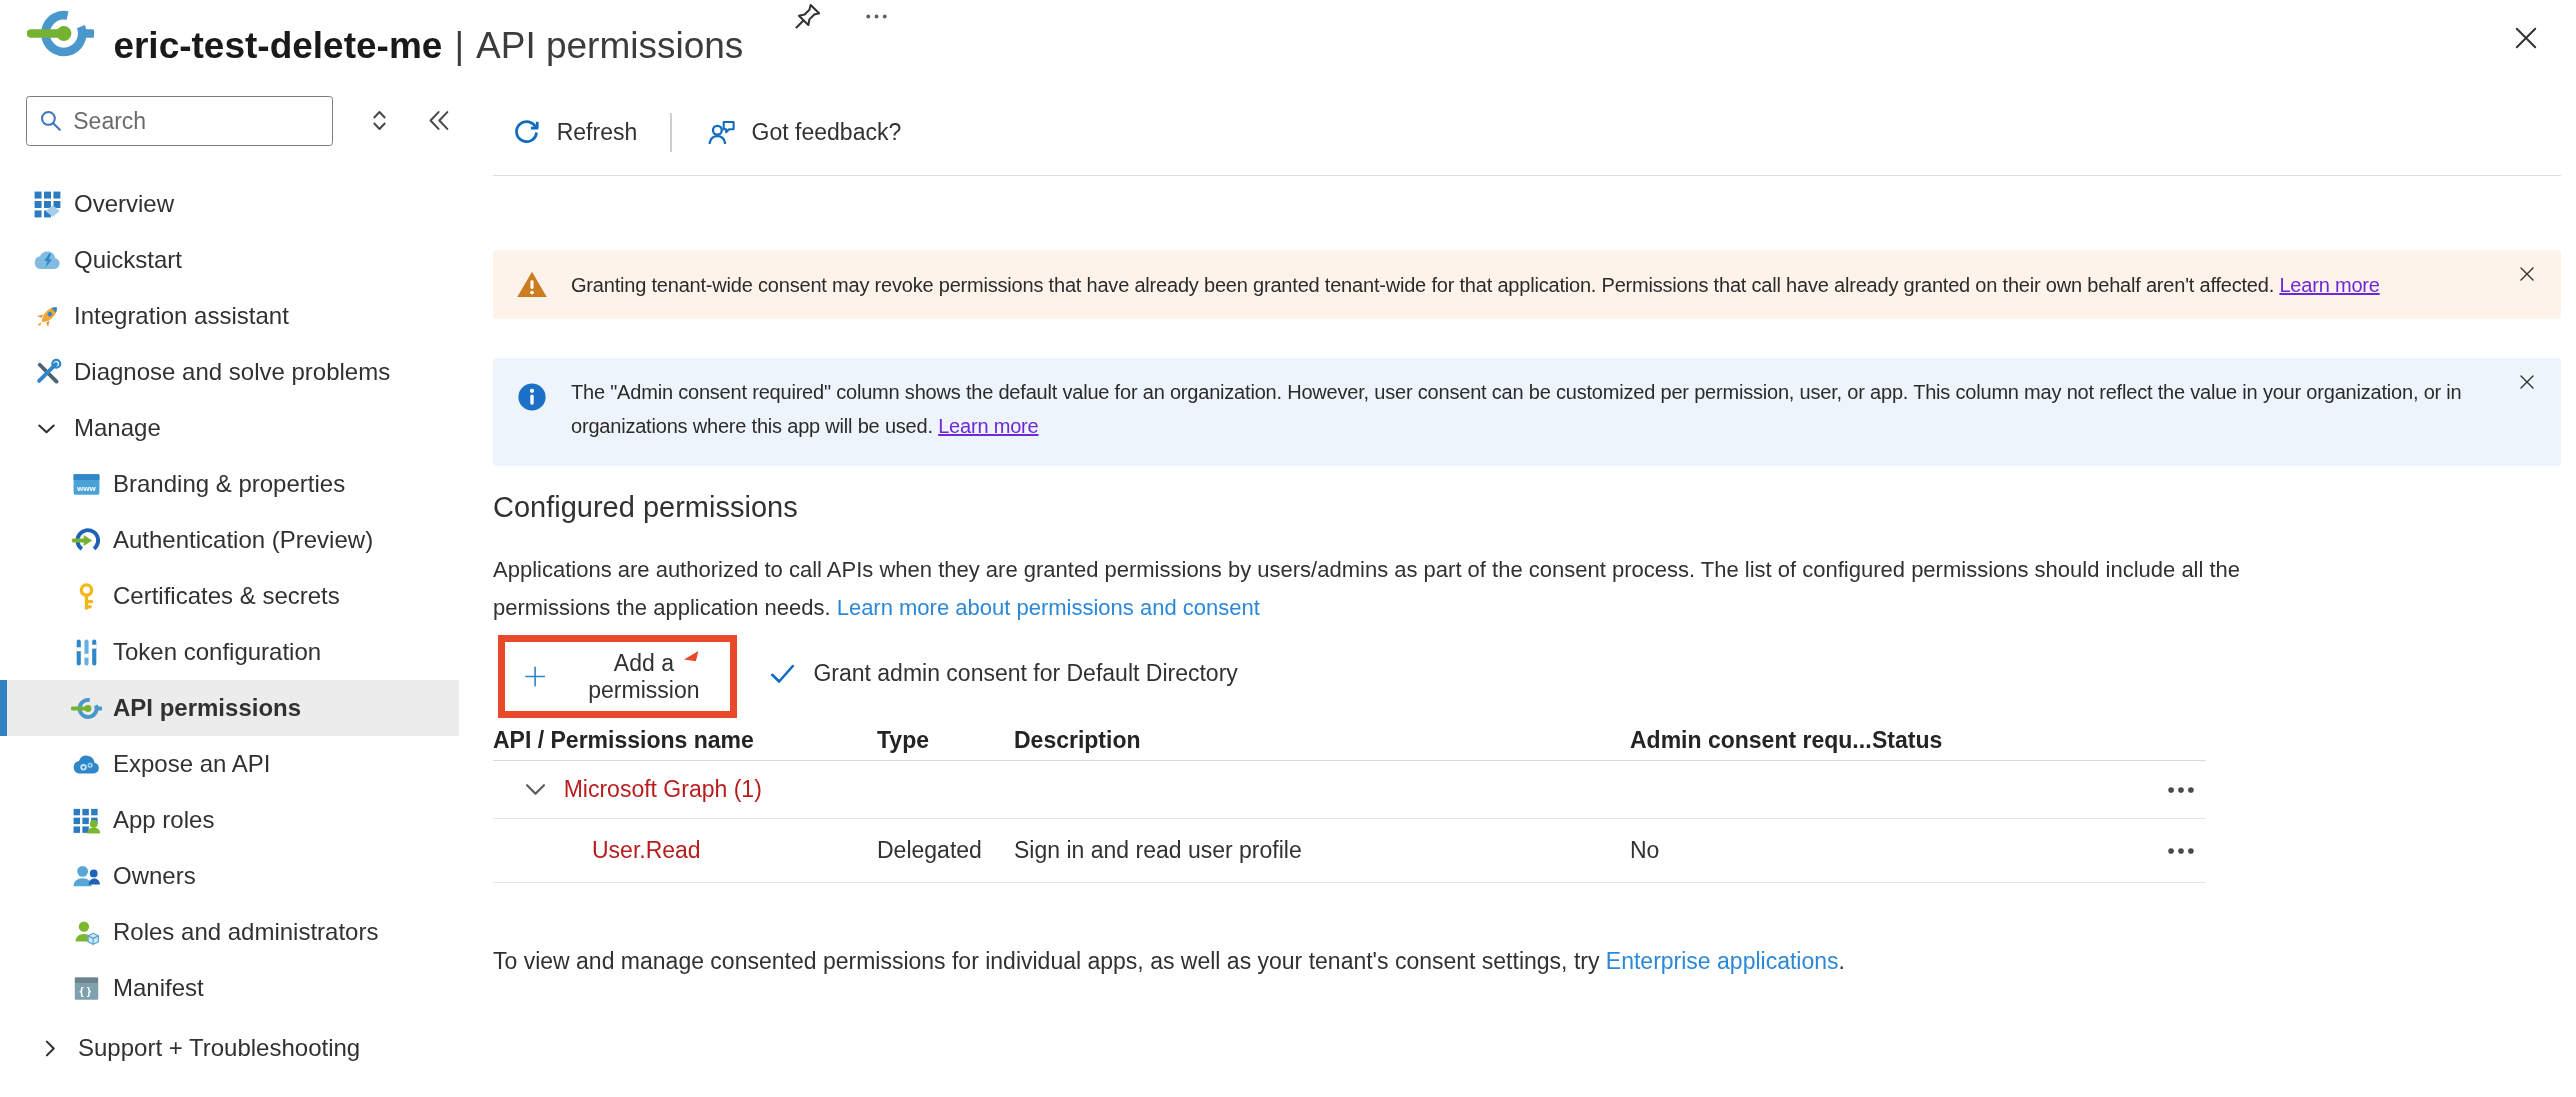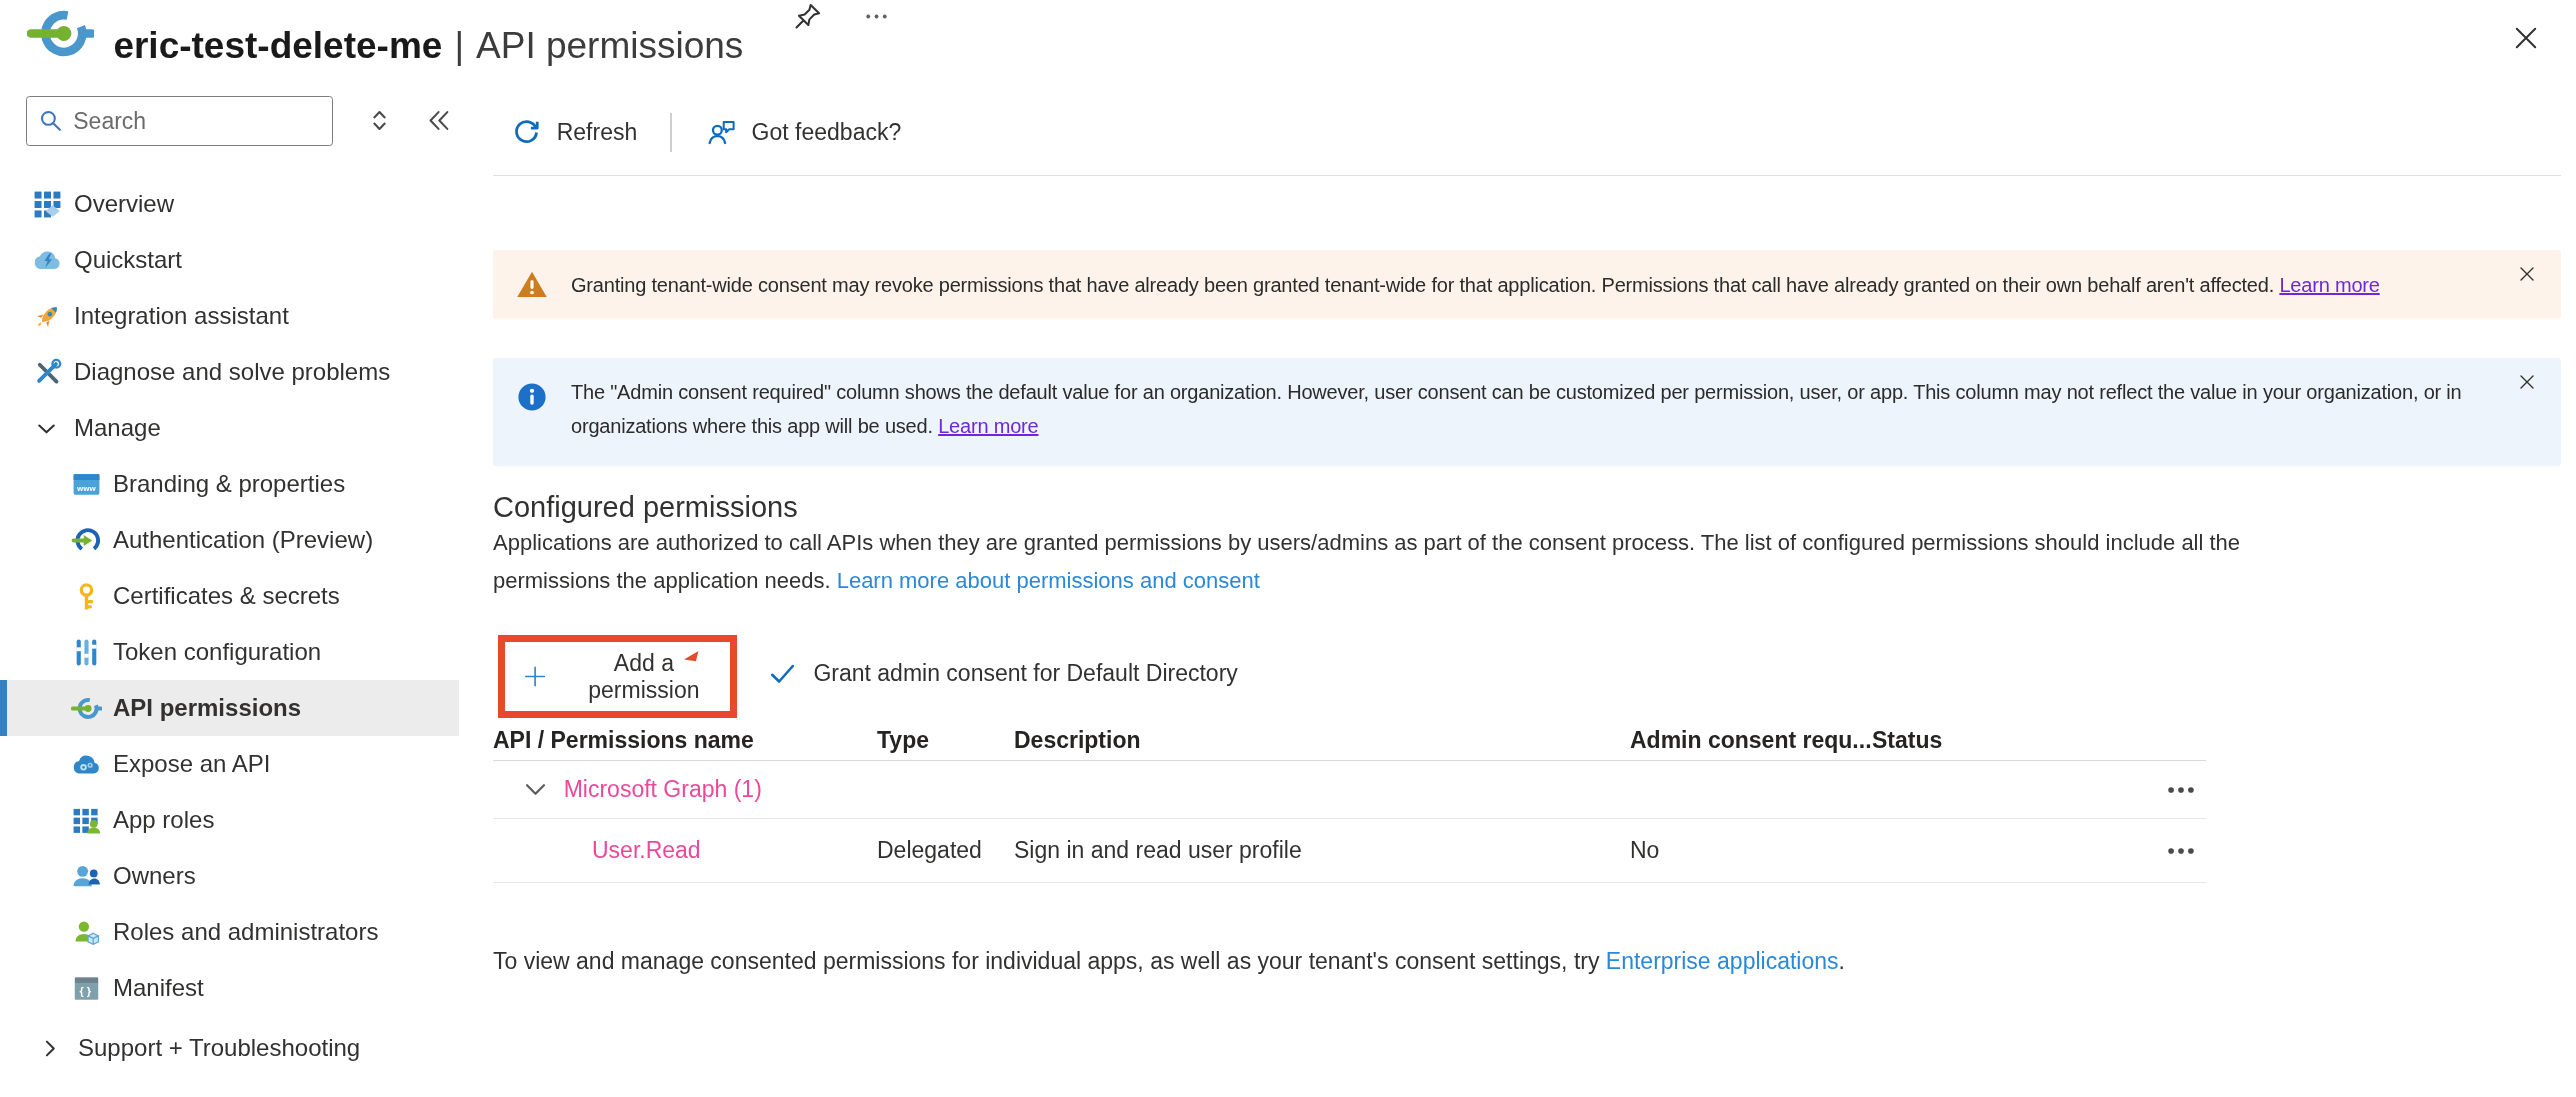--- a/index.html
+++ b/index.html
@@ -56,40 +56,40 @@
   .b-icon{width:34px;height:34px;margin-left:22px;flex:none}
   .banner-info .b-icon{margin-top:22px}
   .b-text{font-size:20px;line-height:34px;color:#2b2b2b;margin:0 55px 0 22px;letter-spacing:-0.2px}
   .banner-warning .b-text{white-space:nowrap}
   .banner-info .b-text{margin-top:17px;max-width:1955px}
   .b-link{color:#6d28d9;text-decoration:underline}
   .b-close{position:absolute;right:19px;top:8.6px;background:none;border:none;padding:3.4px;cursor:pointer}
   .b-close svg{width:24px;height:24px}
 
   .section-title{position:absolute;left:0;top:401px;margin:0;font-size:29px;font-weight:400;color:#323130}
-  .desc{position:absolute;left:0;top:434px;margin:0;font-size:22px;line-height:38px;max-width:1766px;color:#323130}
+  .desc{position:absolute;left:0;top:461px;margin:0;font-size:22px;line-height:38px;max-width:1766px;color:#323130}
   .inline-link{color:#2b88d8}
 
   .actions{position:absolute;left:0;top:545px;width:2068px;height:86px}
   .annotation-box{position:absolute;left:5.1px;top:0;width:239px;height:83px;border:7.7px solid #e8492b;box-sizing:border-box;background:#fff;display:flex;align-items:center}
   .add-perm-btn{display:flex;align-items:center;gap:15.4px;padding-left:17px;font-size:23px;color:#323130;background:none;border:none;cursor:pointer;font-family:inherit}
   .add-perm-btn svg{width:29px;height:29px}
   .cursor-mark{position:absolute;right:29px;top:8.6px}
   .grant-btn{position:absolute;left:268px;top:22px;display:flex;align-items:center;gap:15.4px;font-size:23px;color:#323130;background:none;border:none;cursor:pointer;font-family:inherit}
   .grant-btn svg{width:31px;height:31px}
 
   .perm-table{position:absolute;left:0;top:631px;width:1713px;font-size:23px}
   .t-grid{display:grid;grid-template-columns:384px 137px 616px 242px 292px 43px;align-items:center}
   .t-head{height:39px;font-weight:700;border-bottom:1.7px solid #d9d9d9;color:#252423}
   .t-row-group{height:57px;border-bottom:1.7px solid #e5e5e5}
   .t-row-perm{height:63px;border-bottom:1.7px solid #e5e5e5}
   .cell-name-group{display:flex;align-items:center;gap:13.7px;padding-left:28px}
   .cell-name-group svg{width:29px;height:29px}
   .cell-name-perm{padding-left:99px}
-  .t-link{color:#ec4899}
+  .t-link{color:#b91c1c}
   .row-more{background:none;border:none;cursor:pointer;padding:0}
   .row-more svg{width:34px;height:34px}
 
   .footer-note{position:absolute;left:0;top:858px;margin:0;font-size:23px;color:#323130}
 </style>
 </head>
 <body>
 
 <header class="app-header">
   <span class="app-logo">

